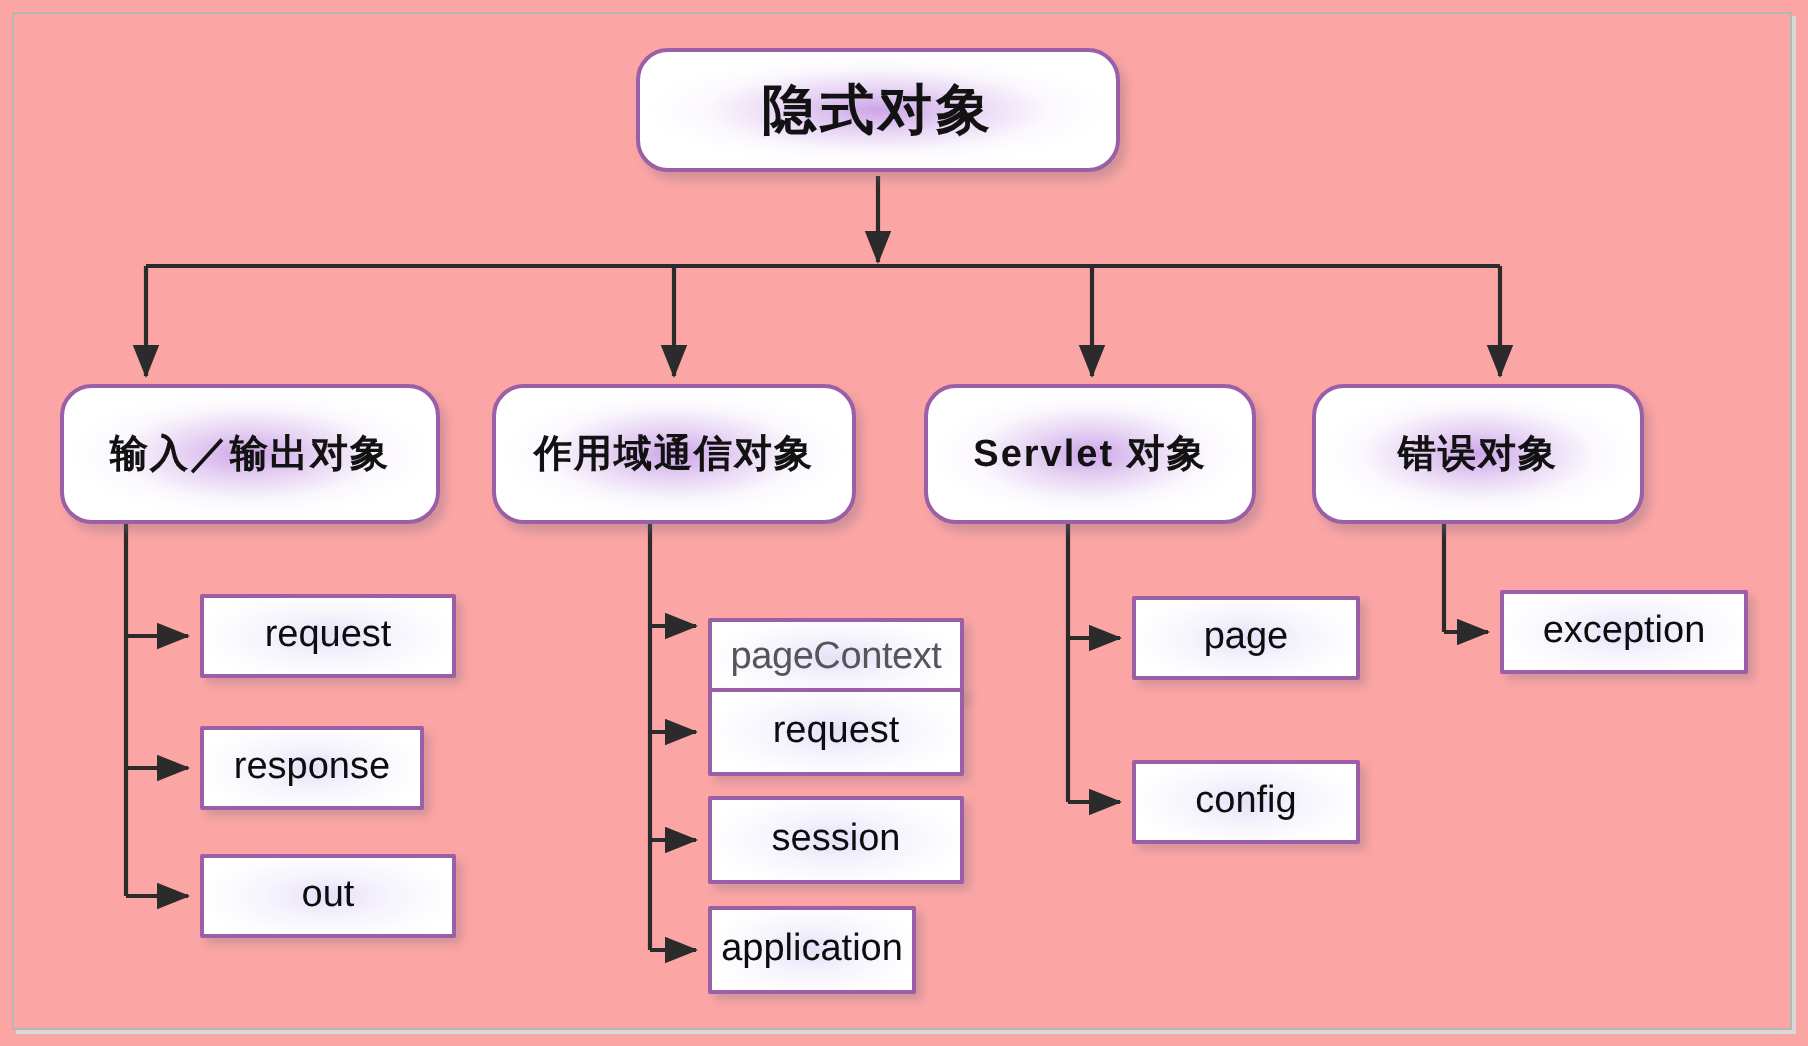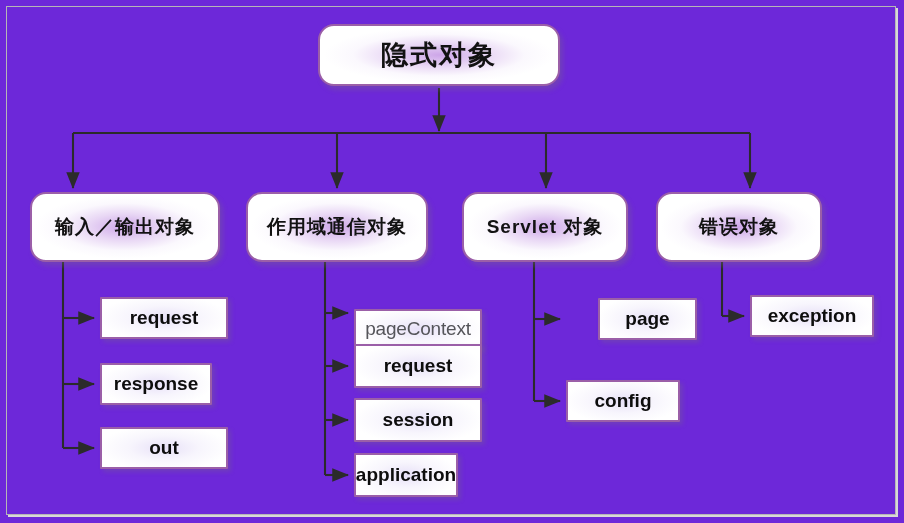--- a/index.html
+++ b/index.html
@@ -7,21 +7,21 @@
     padding: 0;
     background: #ffffff;
   }
   body {
     font-family: "Liberation Sans", "DejaVu Sans", sans-serif;
   }
   #canvas {
     position: relative;
     width: 904px;
     height: 523px;
-    background: #6d28d9;
+    background: #fca5a5;
     overflow: hidden;
   }
   
   #frame {
     position: absolute;
     left: 6px;
     top: 6px;
     width: 890px;
     height: 509px;
     border: 1px solid #b6b6b6;
@@ -88,21 +88,21 @@
     border: 2px solid #9b5fa8;
     border-radius: 1px;
     background:
       radial-gradient(ellipse 70% 80% at 50% 50%,
         rgba(223,214,245,0.75) 0%,
         rgba(238,233,250,0.45) 40%,
         rgba(255,255,255,0) 75%),
       #ffffff;
     box-shadow: 3px 3px 4px rgba(120,110,125,0.30);
     font-size: 19px;
-    font-weight: bold;
+    font-weight: normal;
     color: #0d0d0d;
   }
   .leaf-node.muted {
     font-weight: normal;
     color: #55555a;
     letter-spacing: -0.2px;
     margin-top: 16px;
   }
 </style>
 </head>
@@ -160,18 +160,18 @@
 
   <div class="node leaf-node" id="leaf-0-0" style="left: 100px; top: 297px; width: 128px; height: 42px;">request</div>
   <div class="node leaf-node" id="leaf-0-1" style="left: 100px; top: 363px; width: 112px; height: 42px;">response</div>
   <div class="node leaf-node" id="leaf-0-2" style="left: 100px; top: 427px; width: 128px; height: 42px;">out</div>
 
   <div class="node leaf-node muted" id="leaf-1-0" style="left: 354px; top: 293px; width: 128px; height: 40px;">pageContext</div>
   <div class="node leaf-node" id="leaf-1-1" style="left: 354px; top: 344px; width: 128px; height: 44px;">request</div>
   <div class="node leaf-node" id="leaf-1-2" style="left: 354px; top: 398px; width: 128px; height: 44px;">session</div>
   <div class="node leaf-node" id="leaf-1-3" style="left: 354px; top: 453px; width: 104px; height: 44px;">application</div>
 
-  <div class="node leaf-node" id="leaf-2-0" style="left: 566px; top: 298px; width: 99px; height: 42px; margin-left: 32px;">page</div>
+  <div class="node leaf-node" id="leaf-2-0" style="left: 566px; top: 298px; width: 114px; height: 42px;">page</div>
   <div class="node leaf-node" id="leaf-2-1" style="left: 566px; top: 380px; width: 114px; height: 42px;">config</div>
 
   <div class="node leaf-node" id="leaf-3-0" style="left: 750px; top: 295px; width: 124px; height: 42px;">exception</div>
 
 </div>
 
 </body></html>

